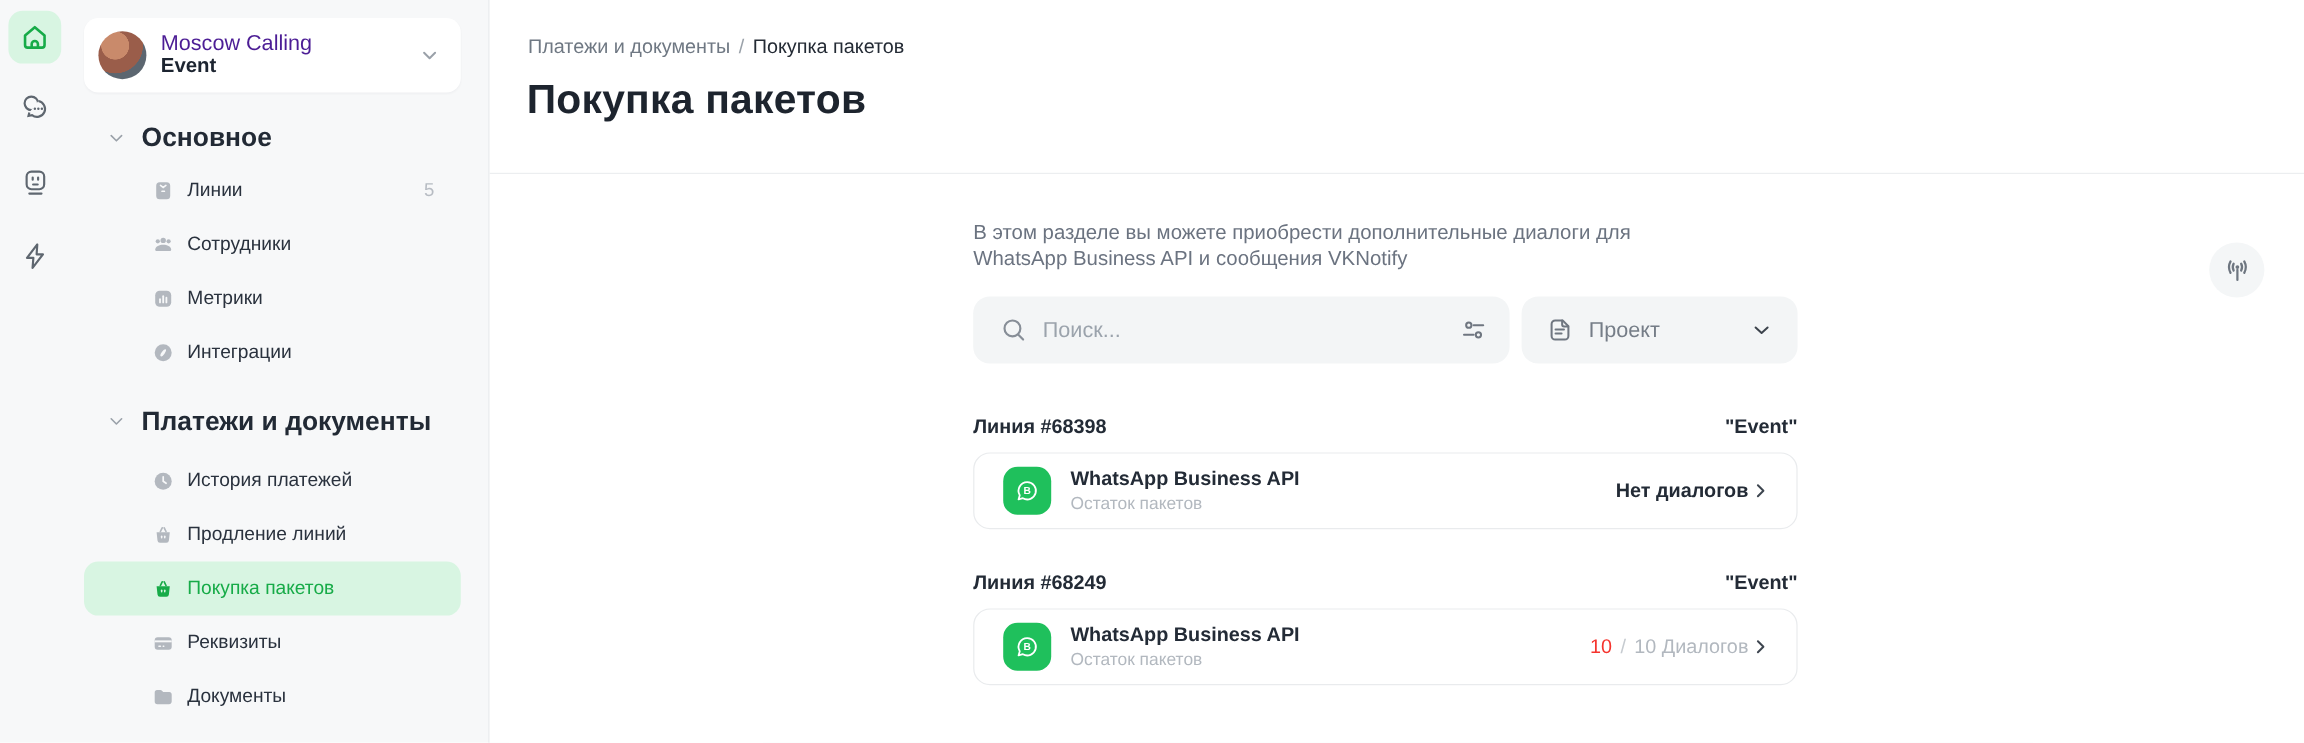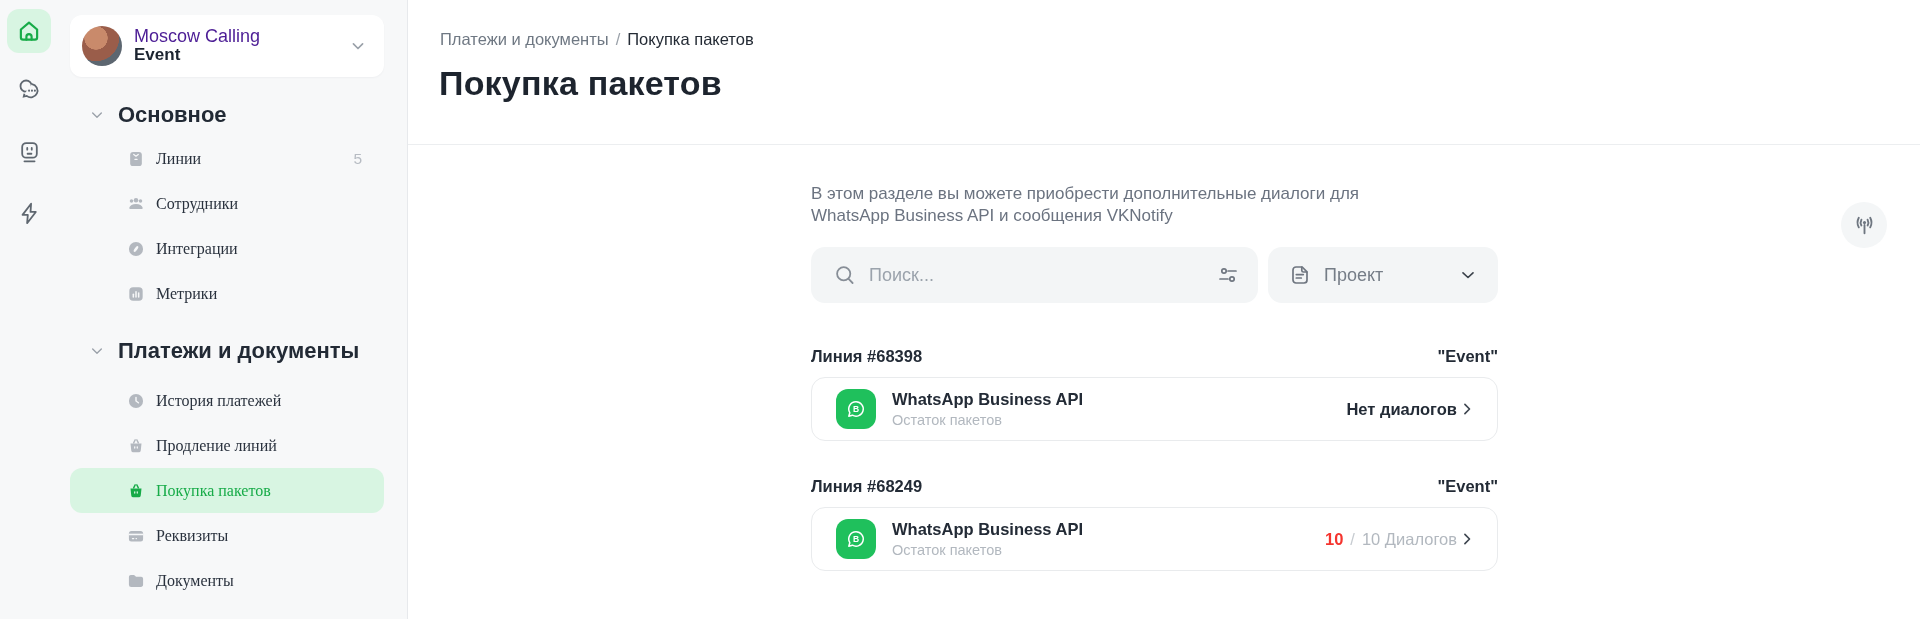--- a/index.html
+++ b/index.html
@@ -26,21 +26,21 @@
   .account-texts{margin-left:12px;flex:1;min-width:0;}
   .account-company{font-size:18px;color:#4c1d95;line-height:16px;}
   .account-name{font-size:17px;font-weight:700;color:#1c2430;line-height:21px;}
 
   .section-header{display:flex;align-items:center;gap:13px;padding-left:31px;cursor:pointer;}
   .section-header .label{font-size:22px;font-weight:700;color:#222a35;}
   .sec1{margin-top:102px;} 
   .sec2{margin-top:22px;}
   .nav-list{margin-top:8px;} .nav-list.l2{margin-top:14px;}
   .nav-item{position:relative;height:45px;display:flex;align-items:center;padding-left:56px;gap:10px;cursor:pointer;margin:0 12px 0 12px;border-radius:12px;width:314px;}
-  .nav-item .label{font-size:16px;color:#2a323e;font-family:Liberation Serif, serif;}
+  .nav-item .label{font-size:16px;color:#2a323e;}
   .nav-item.active{background:var(--accent-light,#d8f5e2);}
   .nav-item.active .label{color:var(--accent,#17ab48);font-weight:400;}
   .nav-badge{margin-left:auto;margin-right:22px;font-size:15.5px;color:#b7bcc3;}
   .nav-ic{width:20px;height:20px;flex:0 0 20px;}
 
   
   .main{flex:1;background:#fff;position:relative;min-width:0;}
   .breadcrumb{position:absolute;left:32px;top:30px;font-size:16.5px;display:flex;gap:7px;}
   .bc-parent{color:#6f7883;cursor:pointer;} .bc-sep{color:#9aa1a9;} .bc-current{color:#242b35;}
   .page-title{position:absolute;left:31px;top:64px;font-size:34px;font-weight:700;color:#1d242e;letter-spacing:.2px;}
@@ -63,21 +63,21 @@
   .line-project{font-size:16.5px;font-weight:700;color:#232b36;}
   .card{margin-top:11px;height:64px;background:#fff;border:1px solid #e9ebed;border-radius:14px;
     display:flex;align-items:center;padding:0 20px 0 24px;cursor:pointer;}
   .waba{width:40px;height:40px;border-radius:12px;background:var(--waba,#1fc05c);flex:0 0 40px;display:flex;align-items:center;justify-content:center;}
   .card-texts{margin-left:16px;flex:1;min-width:0;}
   .card-title{font-size:16.5px;font-weight:600;color:#232b36;line-height:20px;}
   .card-sub{font-size:14.5px;color:#b2b8bf;line-height:18px;margin-top:2px;}
   .card-right{display:flex;align-items:center;}
   .card-status{font-size:16.5px;font-weight:700;color:#232b36;}
   .count{display:flex;align-items:center;gap:7px;font-size:16.5px;}
-  .count .used{color:var(--red,#f5342e);font-weight:700;}
+  .count .used{color:var(--red,#f5342e);font-weight:400;}
   .count .sep{color:#c6cbd0;} .count .total{color:#b2b8bf;}
 
   .broadcast-btn{position:absolute;top:202px;right:33px;width:46px;height:46px;border-radius:50%;background:#f4f6f7;
     border:none;display:flex;align-items:center;justify-content:center;cursor:pointer;}
   svg{display:block;}
 </style>
 </head>
 <body>
 
 <div class="app">
@@ -163,36 +163,36 @@
               <circle cx="6.6" cy="8.5" r="2.1"></circle>
               <circle cx="17.4" cy="8.5" r="2.1"></circle>
               <path d="M4 16.6c.6-3 3.9-4.6 8-4.6s7.4 1.6 8 4.6c.15.8-.5 1.5-1.3 1.5H5.3c-.8 0-1.45-.7-1.3-1.5Z"></path>
             </svg>
         </span>
         <span class="label">Сотрудники</span>
       </div>
       <div class="nav-item">
         <span class="nav-ic">
           <svg width="20" height="20" viewBox="0 0 24 24">
-              <circle cx="12" cy="12" r="8.5" fill="#b3b8bf"></circle>
-              <ellipse cx="12" cy="12" rx="1.6" ry="4.2" transform="rotate(35 12 12)" fill="#f7f8f9"></ellipse>
-            </svg>
-        </span>
-        <span class="label">Интеграции</span>
-      </div>
-      <div class="nav-item">
-        <span class="nav-ic">
-          <svg width="20" height="20" viewBox="0 0 24 24">
               <rect x="4" y="4" width="16" height="16" rx="4.5" fill="#b3b8bf"></rect>
               <rect x="7.9" y="11.5" width="1.8" height="5" rx=".9" fill="#f7f8f9"></rect>
               <rect x="11.1" y="8.5" width="1.8" height="8" rx=".9" fill="#f7f8f9"></rect>
               <rect x="14.3" y="10" width="1.8" height="6.5" rx=".9" fill="#f7f8f9"></rect>
             </svg>
         </span>
         <span class="label">Метрики</span>
+      </div>
+      <div class="nav-item">
+        <span class="nav-ic">
+          <svg width="20" height="20" viewBox="0 0 24 24">
+              <circle cx="12" cy="12" r="8.5" fill="#b3b8bf"></circle>
+              <ellipse cx="12" cy="12" rx="1.6" ry="4.2" transform="rotate(35 12 12)" fill="#f7f8f9"></ellipse>
+            </svg>
+        </span>
+        <span class="label">Интеграции</span>
       </div>
     </div>
 
     <div class="section-header sec2">
       <span>
         <svg width="16" height="16" viewBox="0 0 24 24" fill="none" stroke="#9aa1a9" stroke-width="2" stroke-linecap="round" stroke-linejoin="round">
             <path d="M5.5 9 12 15.5 18.5 9"></path>
           </svg>
       </span>
       <span class="label">Платежи и документы</span>

